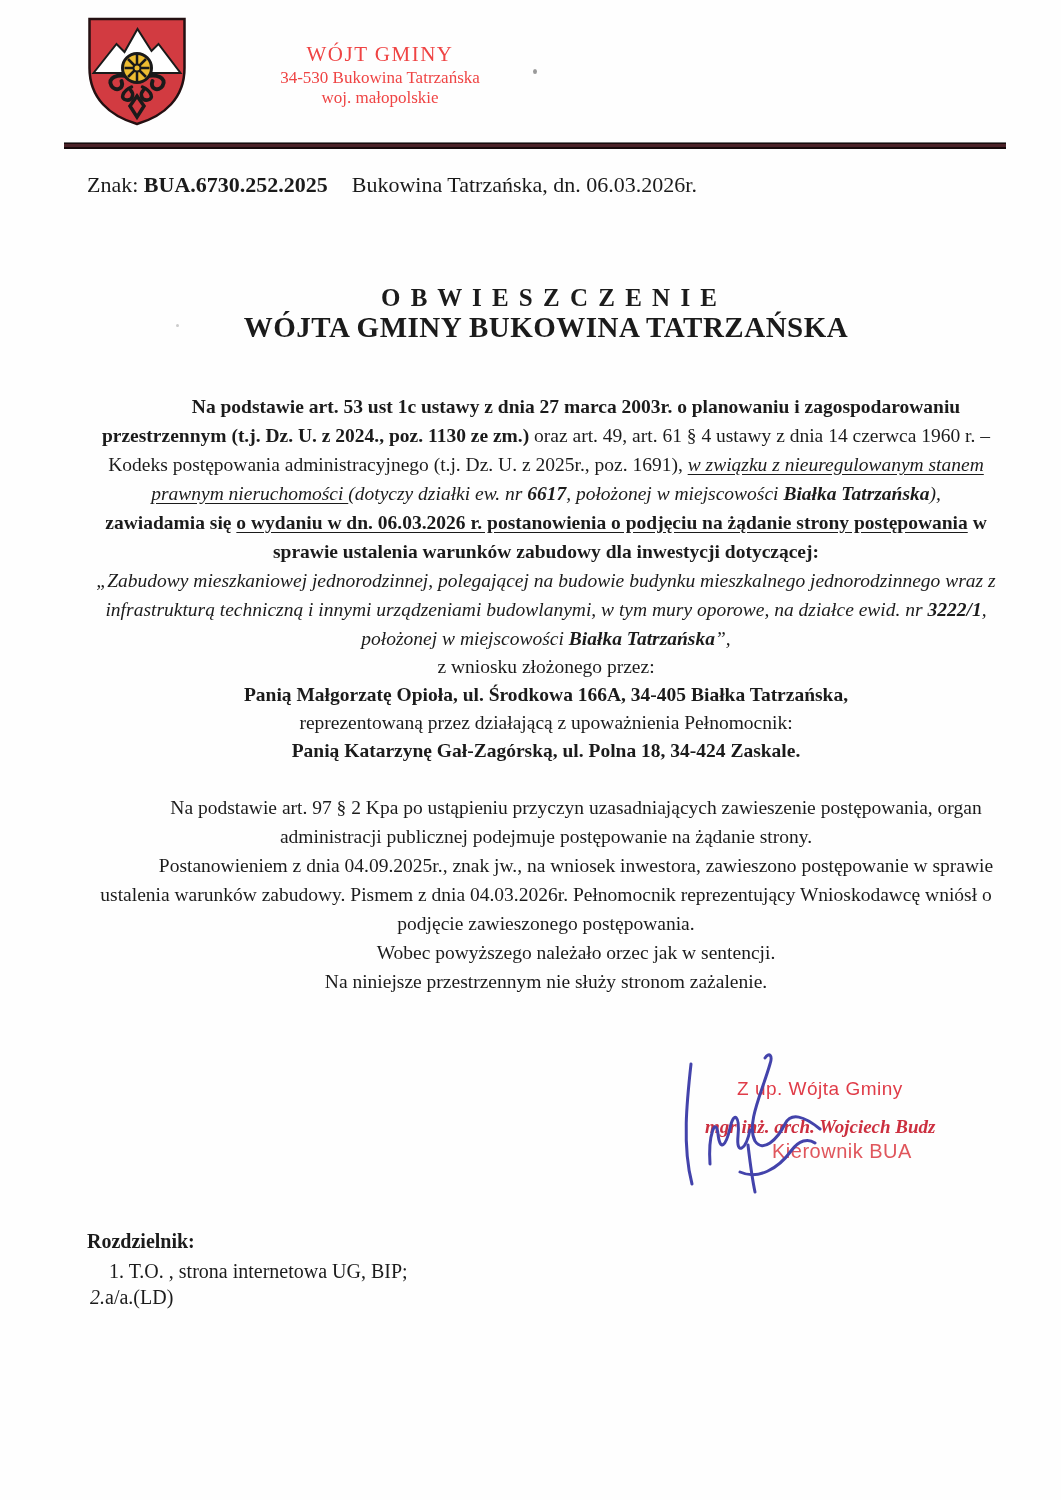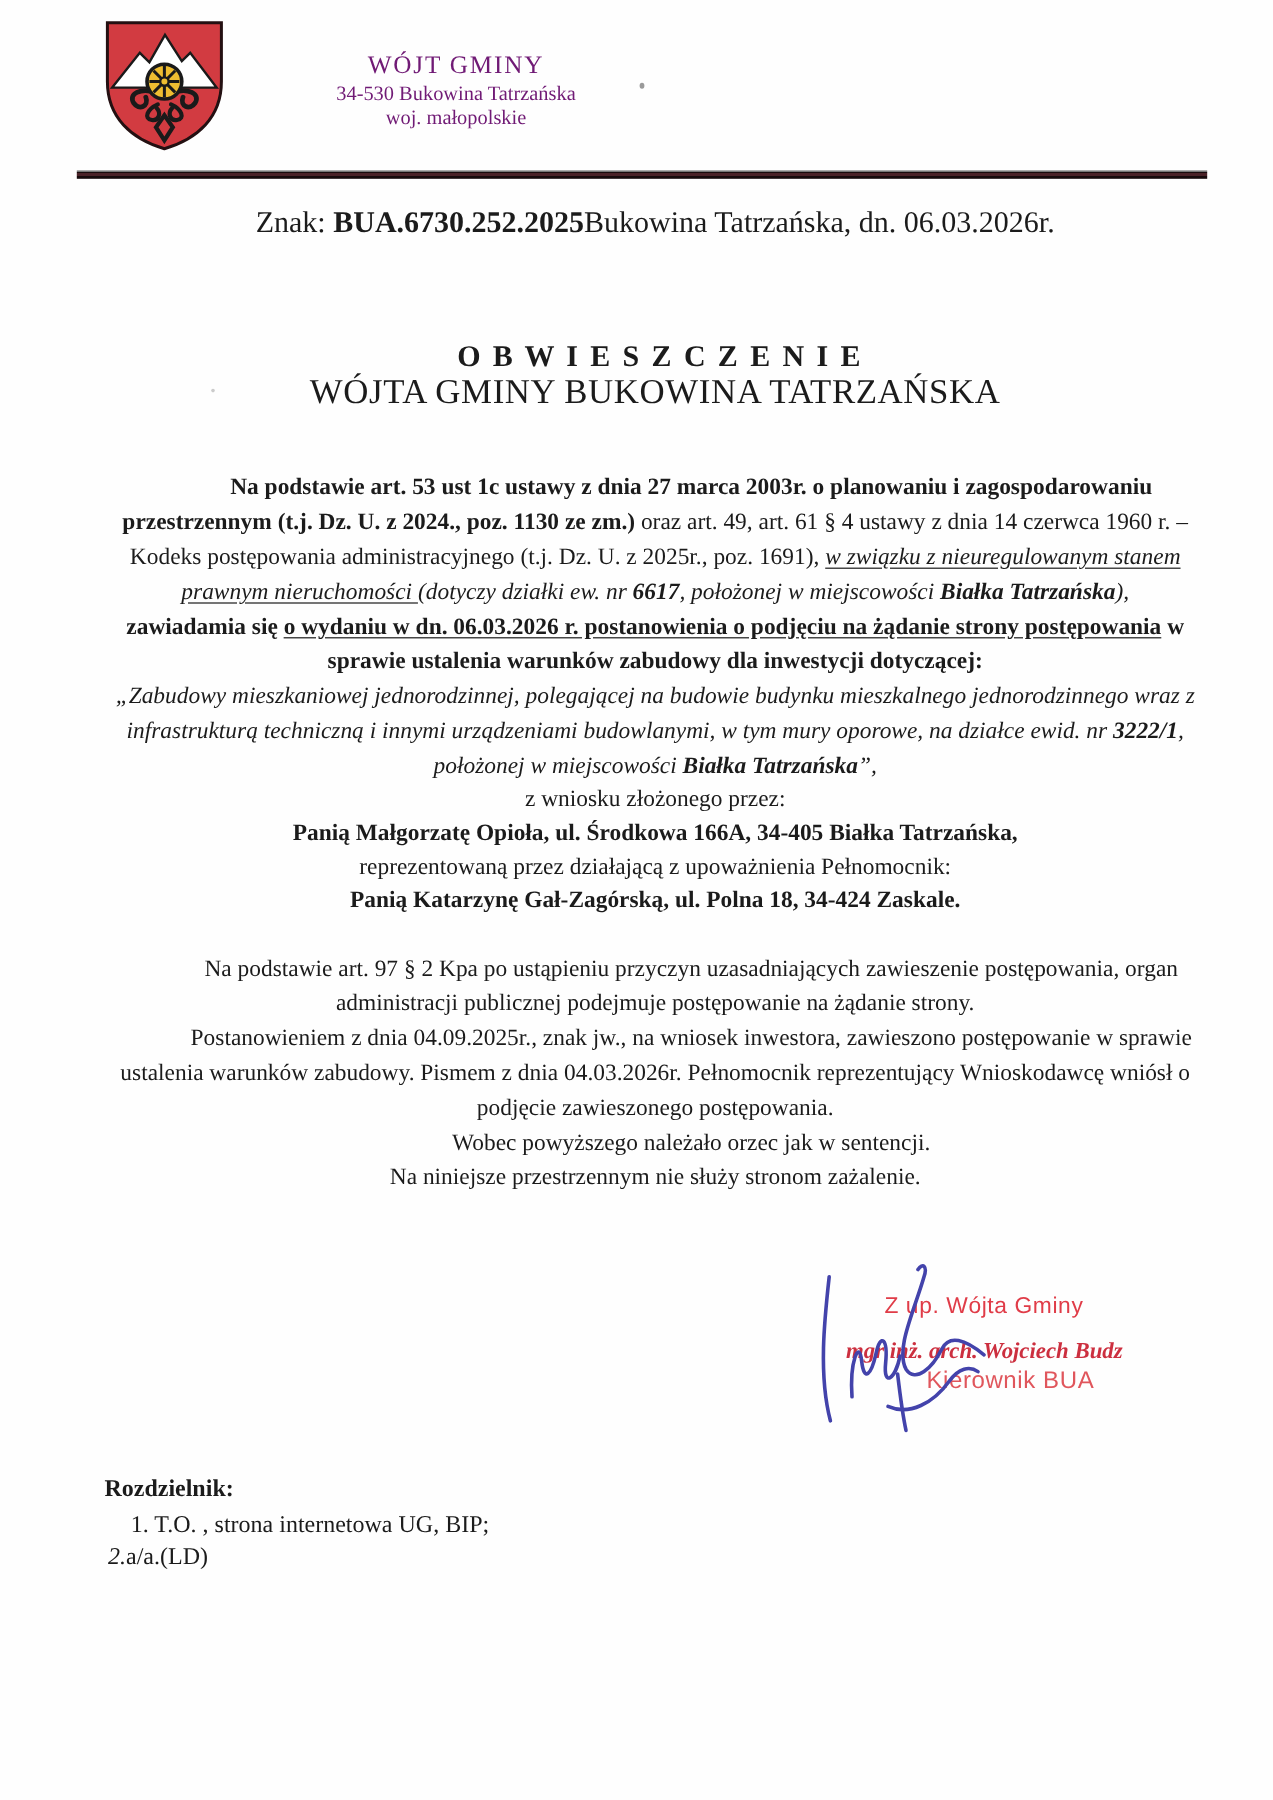--- a/index.html
+++ b/index.html
@@ -9,47 +9,48 @@
     width:1061px;height:1500px;
     background:#fefefe;
     overflow:hidden;
     font-family:"Liberation Serif","DejaVu Serif",serif;
     color:#1b1b1b;
   }
   
   .coa{position:absolute;left:84px;top:16px;width:106px;height:112px;}
   .stamp{
     position:absolute;left:250px;top:42px;width:260px;
-    text-align:center;color:#701a75;line-height:1.22;
+    text-align:center;color:#ef4444;line-height:1.22;
     font-family:"Liberation Serif","DejaVu Serif",serif;
   }
   .stamp-title{font-size:21px;letter-spacing:1.5px;}
   .stamp-line{font-size:17px;}
   .speck{position:absolute;background:#9a9a9a;border-radius:50%;}
   .speck-1{left:533px;top:69px;width:4px;height:5px;}
   .speck-2{left:176px;top:324px;width:3px;height:3px;opacity:.5;}
   
   .rule{
     position:absolute;left:64px;top:142px;width:942px;height:7px;
     background:linear-gradient(to bottom,#777 0 1px,#190b0d 1px 2px,#4b2228 2px 5px,#170a0c 5px 7px);
   }
   
   .meta-row{
     position:absolute;left:87px;top:172px;width:918px;
-    display:flex;justify-content:center;
-    font-size:25px;
+    display:flex;justify-content:flex-start;
+    font-size:22px;
+    gap:24px;
   }
   .b{font-weight:700;}
   .i{font-style:italic;}
   .u{text-decoration:underline;text-underline-offset:3px;}
   
   .title1{position:absolute;left:87px;top:280px;width:918px;margin:4px;
     text-align:center;font-size:25px;font-weight:700;letter-spacing:2px;}
   .title2{position:absolute;left:87px;top:311px;width:918px;margin:0;
-    text-align:center;font-size:29px;font-weight:400;letter-spacing:.5px;}
+    text-align:center;font-size:29px;font-weight:700;letter-spacing:.5px;}
   
   .body{
     position:absolute;left:87px;top:392px;width:918px;
     font-size:19.5px;line-height:29px;
   }
   .body p{margin:0;text-align:center;}
   .just{text-align:justify;}
   .indent{text-indent:60px;}
   .p1{margin-bottom:3px;}
   .p2{margin-bottom:10px;}

